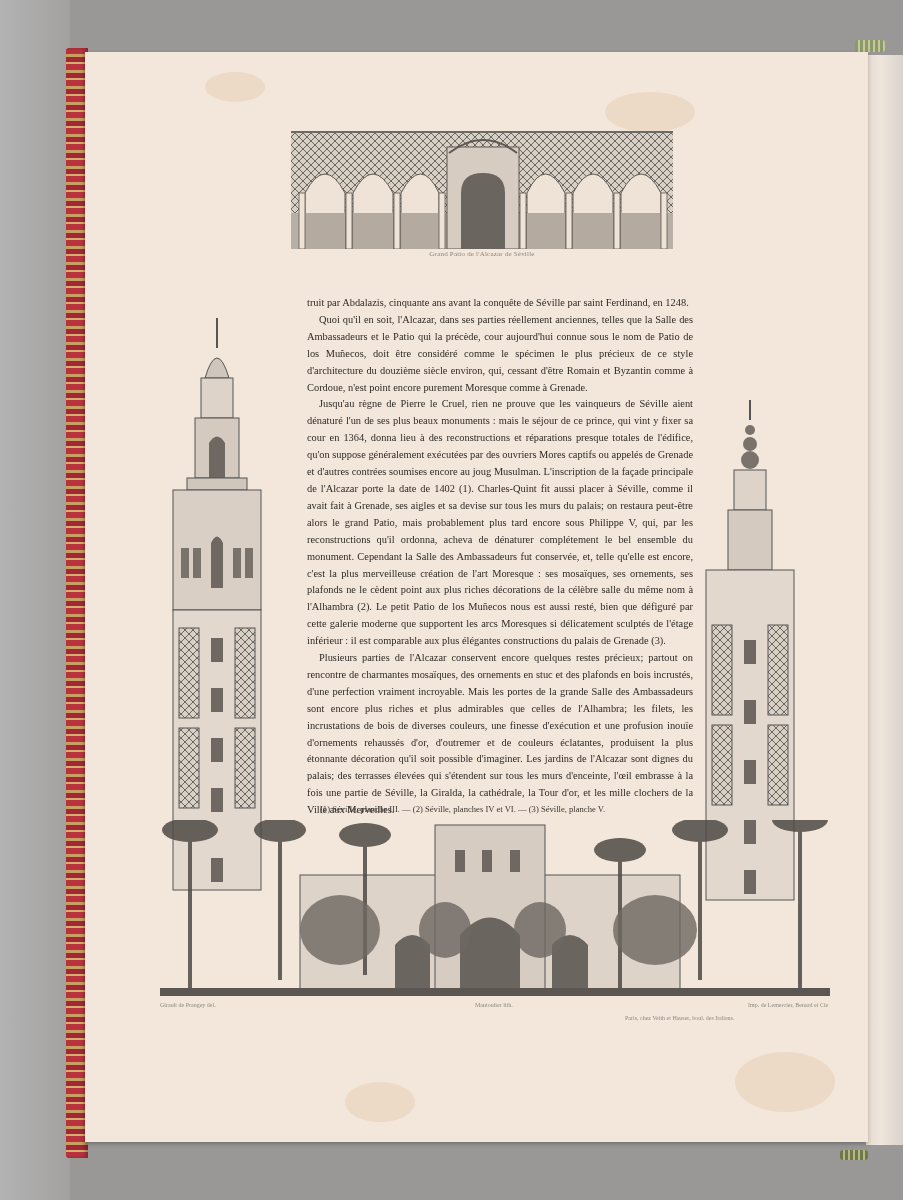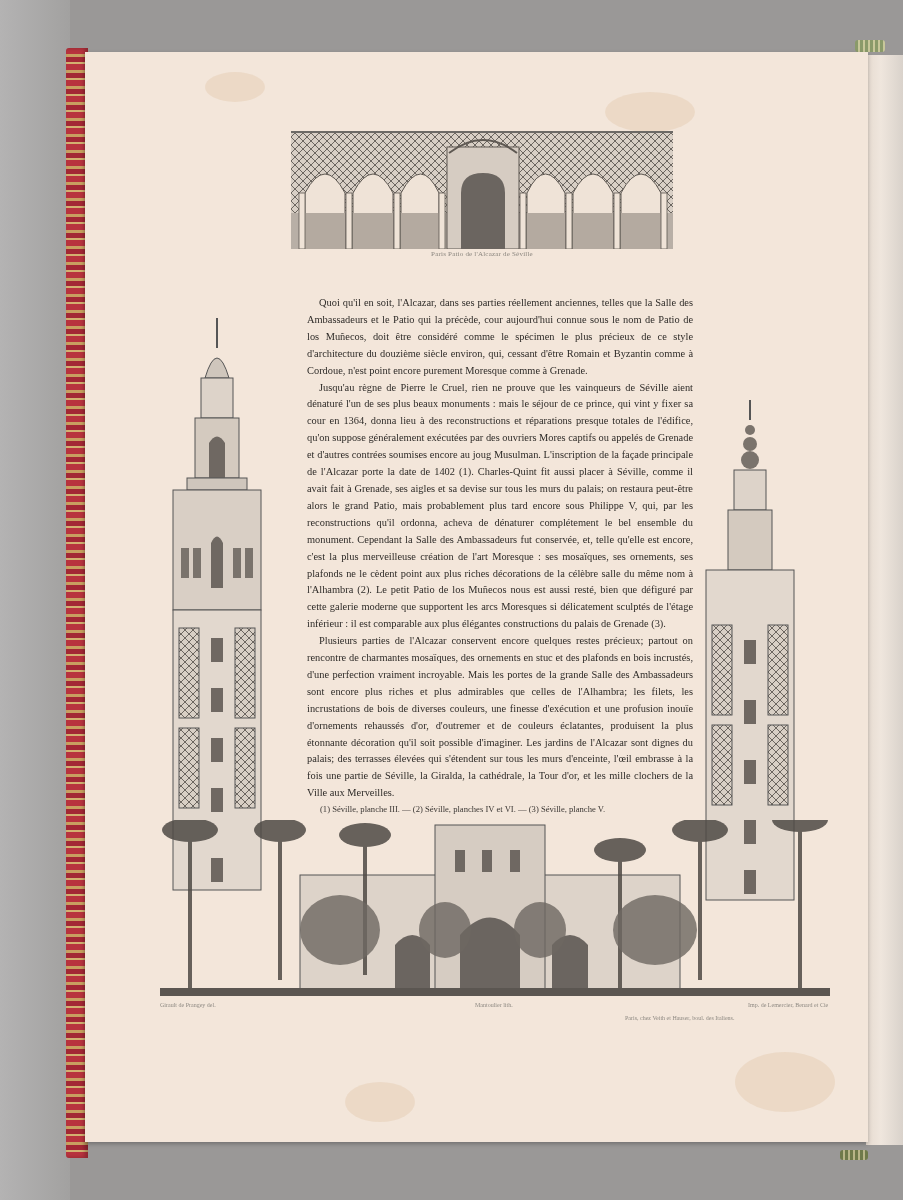--- a/index.html
+++ b/index.html
@@ -80,21 +80,21 @@
         <rect x="55" y="60" width="6" height="56"></rect>
       <rect x="103" y="60" width="6" height="56"></rect>
         <rect x="148" y="60" width="6" height="56"></rect>
       <rect x="229" y="60" width="6" height="56"></rect>
         <rect x="275" y="60" width="6" height="56"></rect>
       <rect x="323" y="60" width="6" height="56"></rect>
         <rect x="370" y="60" width="6" height="56"></rect>
     </g>
   </svg>
 </div>
-<div class="plate-caption">Paris Patio de l'Alcazar de Séville</div>
+<div class="plate-caption">Grand Patio de l'Alcazar de Séville</div>
 
 <svg class="tower" style="left:165px;top:318px" width="105" height="600" viewBox="0 0 105 600">
   <line x1="52" y1="0" x2="52" y2="30" stroke="#555" stroke-width="2"></line>
   <path d="M40 60 Q52 20 64 60 Z" fill="#cfc6bc" stroke="#555"></path>
   <rect x="36" y="60" width="32" height="40" fill="#ddd3c9" stroke="#555"></rect>
   <rect x="30" y="100" width="44" height="60" fill="#d4cabf" stroke="#555"></rect>
   <path d="M44 160 V125 Q52 112 60 125 V160 Z" fill="#6f6862"></path>
   <rect x="22" y="160" width="60" height="12" fill="#cfc6bc" stroke="#555"></rect>
   <rect x="8" y="172" width="88" height="120" fill="#d9cfc5" stroke="#555"></rect>
   <path d="M46 270 V225 Q52 212 58 225 V270 Z" fill="#6f6862"></path>
@@ -171,20 +171,21 @@
   <g fill="#6e6862" opacity=".8">
     <ellipse cx="180" cy="110" rx="40" ry="35"></ellipse>
       <ellipse cx="285" cy="110" rx="26" ry="28"></ellipse>
     <ellipse cx="380" cy="110" rx="26" ry="28"></ellipse>
       <ellipse cx="495" cy="110" rx="42" ry="35"></ellipse>
   </g>
   <rect x="0" y="168" width="670" height="8" fill="#5b5651"></rect>
 </svg>
 
 <div class="text">
+  <p>truit par Abdalazis, cinquante ans avant la conquête de Séville par saint Ferdinand, en 1248.</p>
   <p class="ind">Quoi qu'il en soit, l'Alcazar, dans ses parties réellement anciennes, telles que la Salle des Ambassadeurs et le Patio qui la précède, cour aujourd'hui connue sous le nom de Patio de los Muñecos, doit être considéré comme le spécimen le plus précieux de ce style d'architecture du douzième siècle environ, qui, cessant d'être Romain et Byzantin comme à Cordoue, n'est point encore purement Moresque comme à Grenade.</p>
   <p class="ind">Jusqu'au règne de Pierre le Cruel, rien ne prouve que les vainqueurs de Séville aient dénaturé l'un de ses plus beaux monuments : mais le séjour de ce prince, qui vint y fixer sa cour en 1364, donna lieu à des reconstructions et réparations presque totales de l'édifice, qu'on suppose généralement exécutées par des ouvriers Mores captifs ou appelés de Grenade et d'autres contrées soumises encore au joug Musulman. L'inscription de la façade principale de l'Alcazar porte la date de 1402 (1). Charles-Quint fit aussi placer à Séville, comme il avait fait à Grenade, ses aigles et sa devise sur tous les murs du palais; on restaura peut-être alors le grand Patio, mais probablement plus tard encore sous Philippe V, qui, par les reconstructions qu'il ordonna, acheva de dénaturer complétement le bel ensemble du monument. Cependant la Salle des Ambassadeurs fut conservée, et, telle qu'elle est encore, c'est la plus merveilleuse création de l'art Moresque : ses mosaïques, ses ornements, ses plafonds ne le cèdent point aux plus riches décorations de la célèbre salle du même nom à l'Alhambra (2). Le petit Patio de los Muñecos nous est aussi resté, bien que défiguré par cette galerie moderne que supportent les arcs Moresques si délicatement sculptés de l'étage inférieur : il est comparable aux plus élégantes constructions du palais de Grenade (3).</p>
   <p class="ind">Plusieurs parties de l'Alcazar conservent encore quelques restes précieux; partout on rencontre de charmantes mosaïques, des ornements en stuc et des plafonds en bois incrustés, d'une perfection vraiment incroyable. Mais les portes de la grande Salle des Ambassadeurs sont encore plus riches et plus admirables que celles de l'Alhambra; les filets, les incrustations de bois de diverses couleurs, une finesse d'exécution et une profusion inouïe d'ornements rehaussés d'or, d'outremer et de couleurs éclatantes, produisent la plus étonnante décoration qu'il soit possible d'imaginer. Les jardins de l'Alcazar sont dignes du palais; des terrasses élevées qui s'étendent sur tous les murs d'enceinte, l'œil embrasse à la fois une partie de Séville, la Giralda, la cathédrale, la Tour d'or, et les mille clochers de la Ville aux Merveilles.</p>
 </div>
 <div class="notes">(1) Séville, planche III. — (2) Séville, planches IV et VI. — (3) Séville, planche V.</div>
 
 <div class="credit" style="left:160px;top:1002px">Girault de Prangey del.</div>
 <div class="credit" style="left:475px;top:1002px">Mantoulier lith.</div>
 <div class="credit" style="left:748px;top:1002px">Imp. de Lemercier, Benard et Cie</div>
 <div class="credit" style="left:625px;top:1015px">Paris, chez Veith et Hauser, boul. des Italiens.</div>

